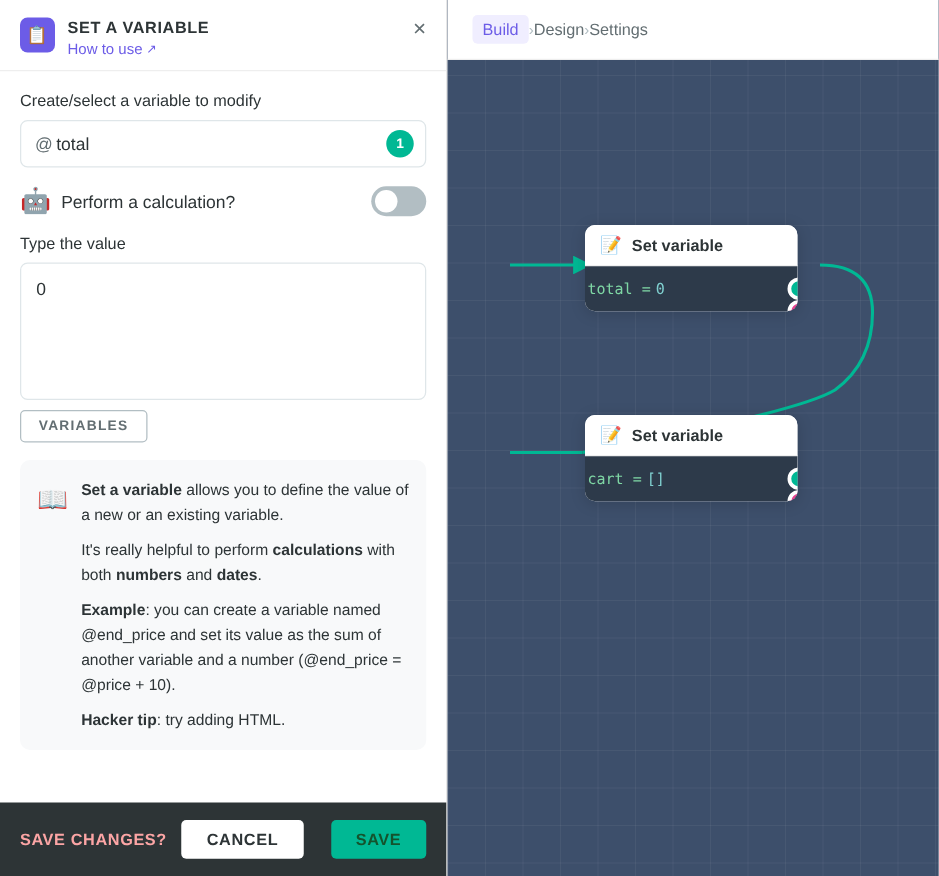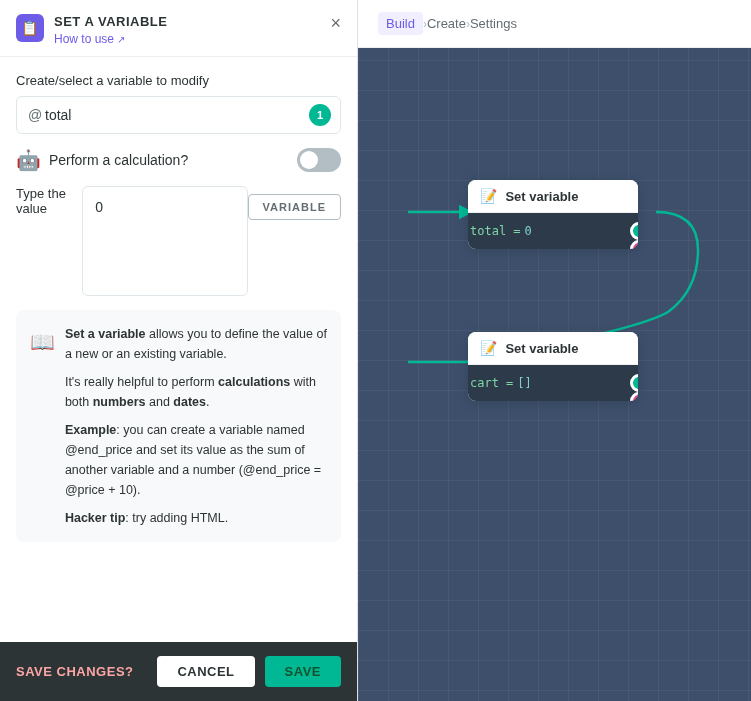--- a/index.html
+++ b/index.html
@@ -159,21 +159,21 @@
       position: absolute;
       width: 18px;
       height: 18px;
       background: #fff;
       border-radius: 50%;
       top: 3px;
       left: 3px;
       transition: left 0.2s;
     }
 
-    .value-section { display: flex; flex-direction: row; }
+    .value-section { display: flex; flex-direction: column; }
 
     .value-textarea {
       border: 1.5px solid #dfe6e9;
       border-radius: 6px;
       padding: 12px;
       font-size: 14px;
       color: #2d3436;
       resize: none;
       height: 110px;
       outline: none;
@@ -221,21 +221,21 @@
       justify-content: space-between;
     }
 
     .save-changes-label {
       font-size: 13px;
       font-weight: 700;
       color: #fca5a5;
       letter-spacing: 0.5px;
     }
 
-    .footer-buttons { display: flex; gap: 10px; }
+    .footer-buttons { display: flex; gap: 22px; }
 
     .btn-cancel {
       background: #fff;
       border: none;
       border-radius: 4px;
       padding: 8px 20px;
       font-size: 13px;
       font-weight: 700;
       color: #2d3436;
       cursor: pointer;
@@ -418,21 +418,21 @@
       <div class="calc-label">
         <span class="calc-emoji">🤖</span>
         <span>Perform a calculation?</span>
       </div>
       <button class="toggle"></button>
     </div>
 
     <div class="value-section">
       <div class="section-label">Type the value</div>
       <textarea class="value-textarea" style="">0</textarea>
-      <button class="variables-btn">VARIABLE</button>
+      <button class="variables-btn">VARIABLES</button>
     </div>
 
     <div class="help-box">
       <span class="help-icon">📖</span>
       <div class="help-text">
         <p><span class="help-bold">Set a variable</span> allows you to define the value of a new or an existing variable.</p>
         <p>It's really helpful to perform <span class="help-bold">calculations</span> with both <span class="help-bold">numbers</span> and <span class="help-bold">dates</span>.</p>
         <p><span class="help-bold">Example</span>: you can create a variable named @end_price and set its value as the sum of another variable and a number (@end_price = @price + 10).</p>
         <p><span class="help-bold">Hacker tip</span>: try adding HTML.</p>
       </div>
@@ -448,21 +448,21 @@
     </div>
   </div>
 
 </div>
 
 <div class="right-panel">
 
   <div class="top-nav">
     <div class="nav-tab">Build</div>
     <span class="nav-arrow">›</span>
-    <div class="nav-tab-plain">Create</div>
+    <div class="nav-tab-plain">Design</div>
     <span class="nav-arrow">›</span>
     <div class="nav-tab-plain">Settings</div>
   </div>
 
   <div class="canvas-area">
 
     <svg class="connections-svg" xmlns="http://www.w3.org/2000/svg">
 
       <path d="M 50 162 L 108 162" stroke="#00b894" stroke-width="2.5" fill="none" marker-end="url(#arrow)"></path>
 

